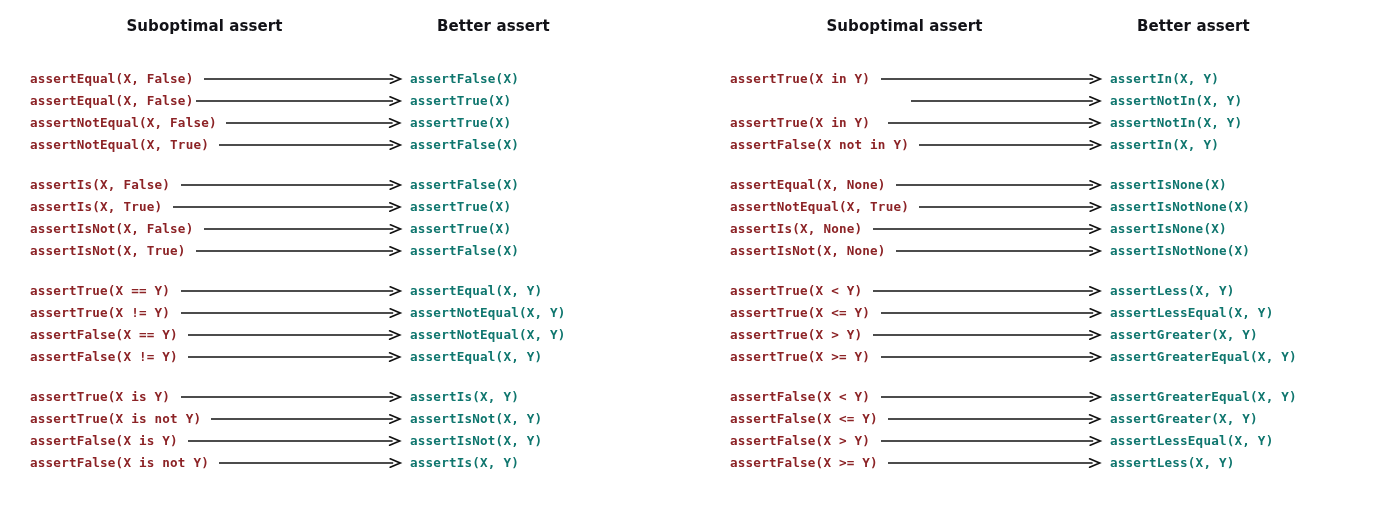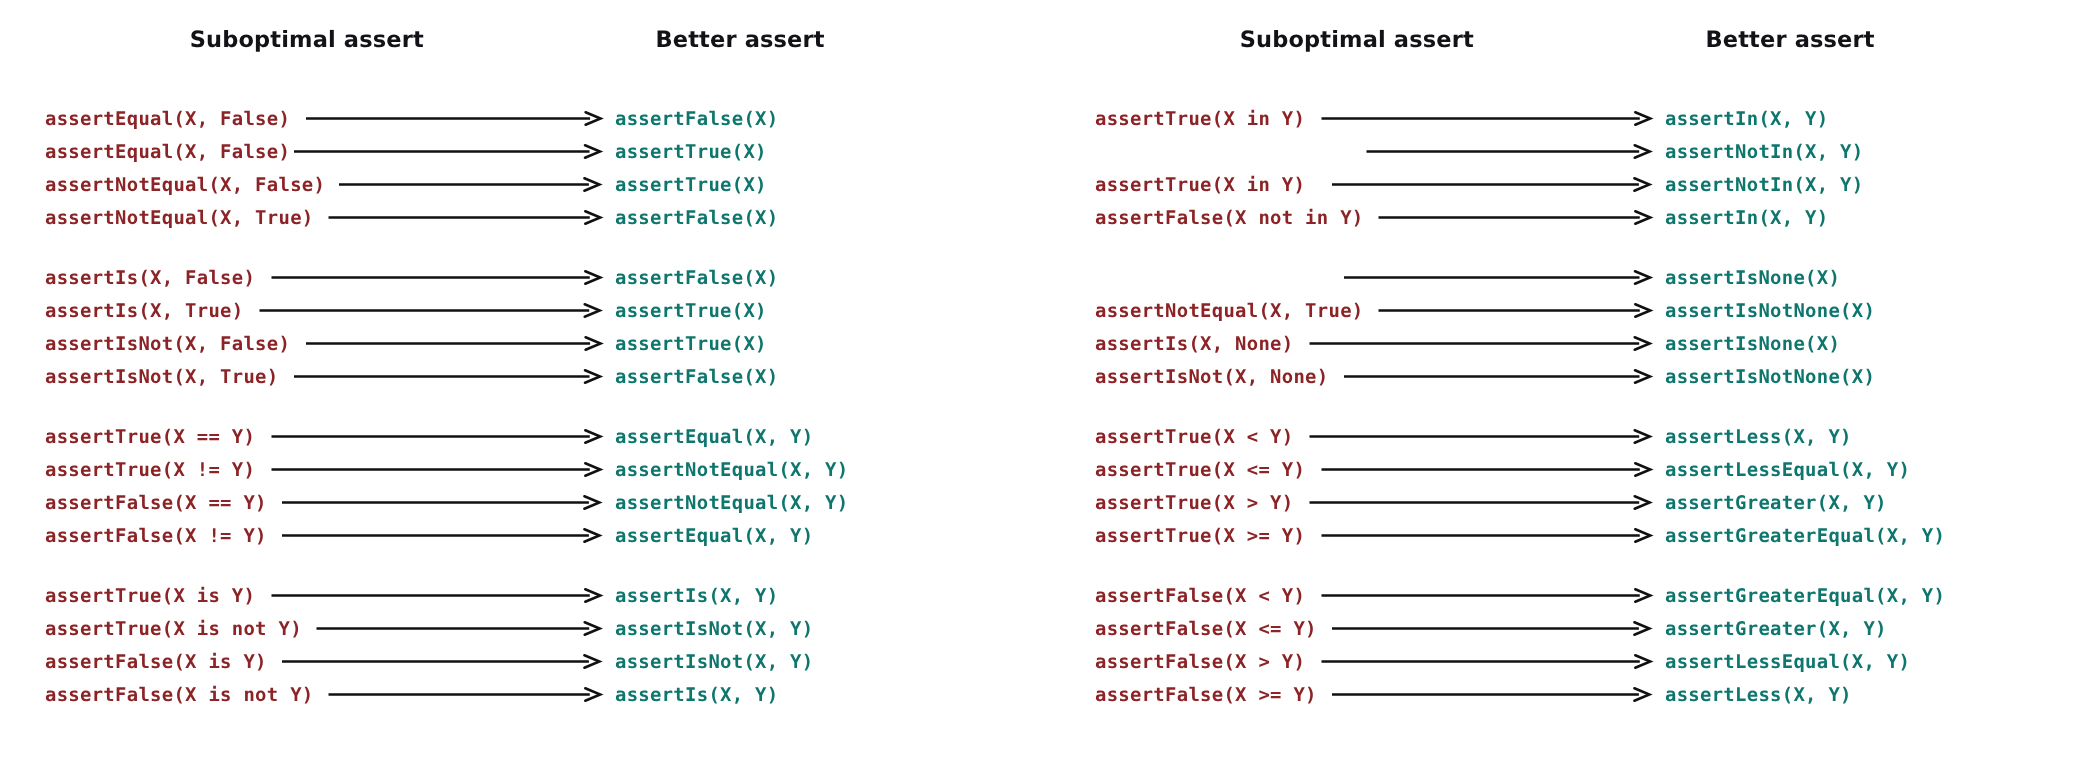--- a/index.html
+++ b/index.html
@@ -342,20 +342,21 @@
               <svg width="181.20000000000002" height="12" viewBox="0 0 181.20000000000002 12">
                 <line x1="0" y1="6" x2="174.20000000000002" y2="6" stroke="#111111" stroke-width="1.7"></line>
                 <path d="M 171.20000000000002 1.7999999999999998 L 181.20000000000002 6 L 171.20000000000002 10.2" fill="none" stroke="#111111" stroke-width="1.7" stroke-linecap="round" stroke-linejoin="miter"></path>
               </svg>
             </span>
             <span class="dst">assertIn(X, Y)</span>
           </div>
         </div>
         <div class="group">
           <div class="row">
+            <span class="src">assertEqual(X, None)</span>
             <span class="arrow">
               <svg width="204" height="12" viewBox="0 0 204 12">
                 <line x1="0" y1="6" x2="197" y2="6" stroke="#111111" stroke-width="1.7"></line>
                 <path d="M 194 1.7999999999999998 L 204 6 L 194 10.2" fill="none" stroke="#111111" stroke-width="1.7" stroke-linecap="round" stroke-linejoin="miter"></path>
               </svg>
             </span>
             <span class="dst">assertIsNone(X)</span>
           </div>
           <div class="row">
             <span class="src">assertNotEqual(X, True)</span>

